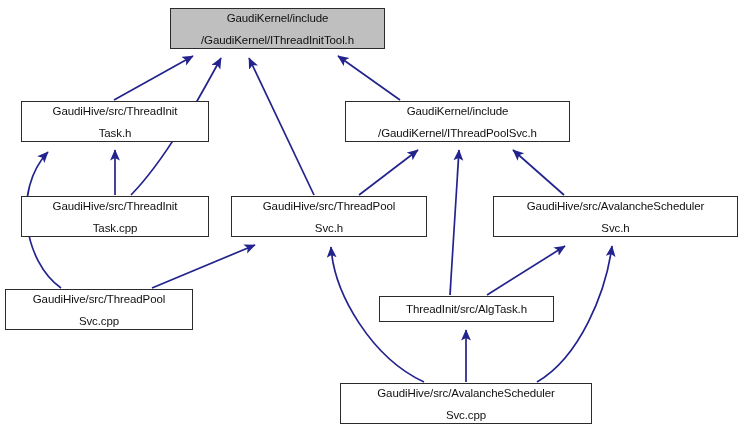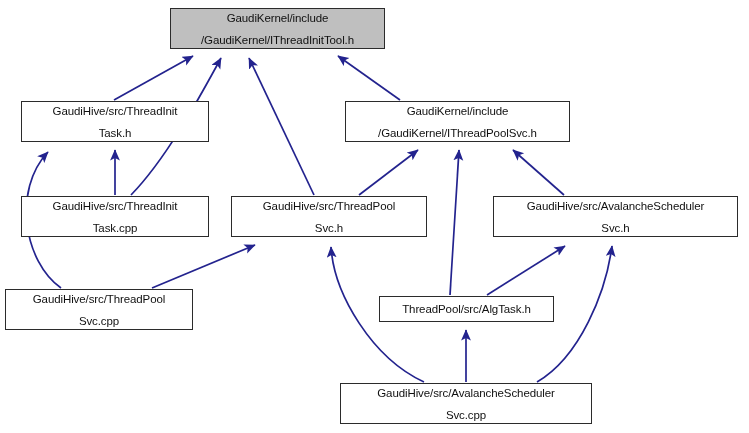--- a/index.html
+++ b/index.html
@@ -98,18 +98,18 @@
 
   <div class="node" style="left:231px; top:196px; width:196px; height:41px;">GaudiHive/src/ThreadPool
 Svc.h</div>
 
   <div class="node" style="left:493px; top:196px; width:245px; height:41px;">GaudiHive/src/AvalancheScheduler
 Svc.h</div>
 
   <div class="node" style="left:5px; top:289px; width:188px; height:41px;">GaudiHive/src/ThreadPool
 Svc.cpp</div>
 
-  <div class="node" style="left:379px; top:296px; width:175px; height:26px;">ThreadPool/src/AlgTask.h</div>
+  <div class="node" style="left:379px; top:296px; width:175px; height:26px;">ThreadInit/src/AlgTask.h</div>
 
   <div class="node" style="left:340px; top:383px; width:252px; height:41px;">GaudiHive/src/AvalancheScheduler
 Svc.cpp</div>
 
 </div>
 
 </body></html>

